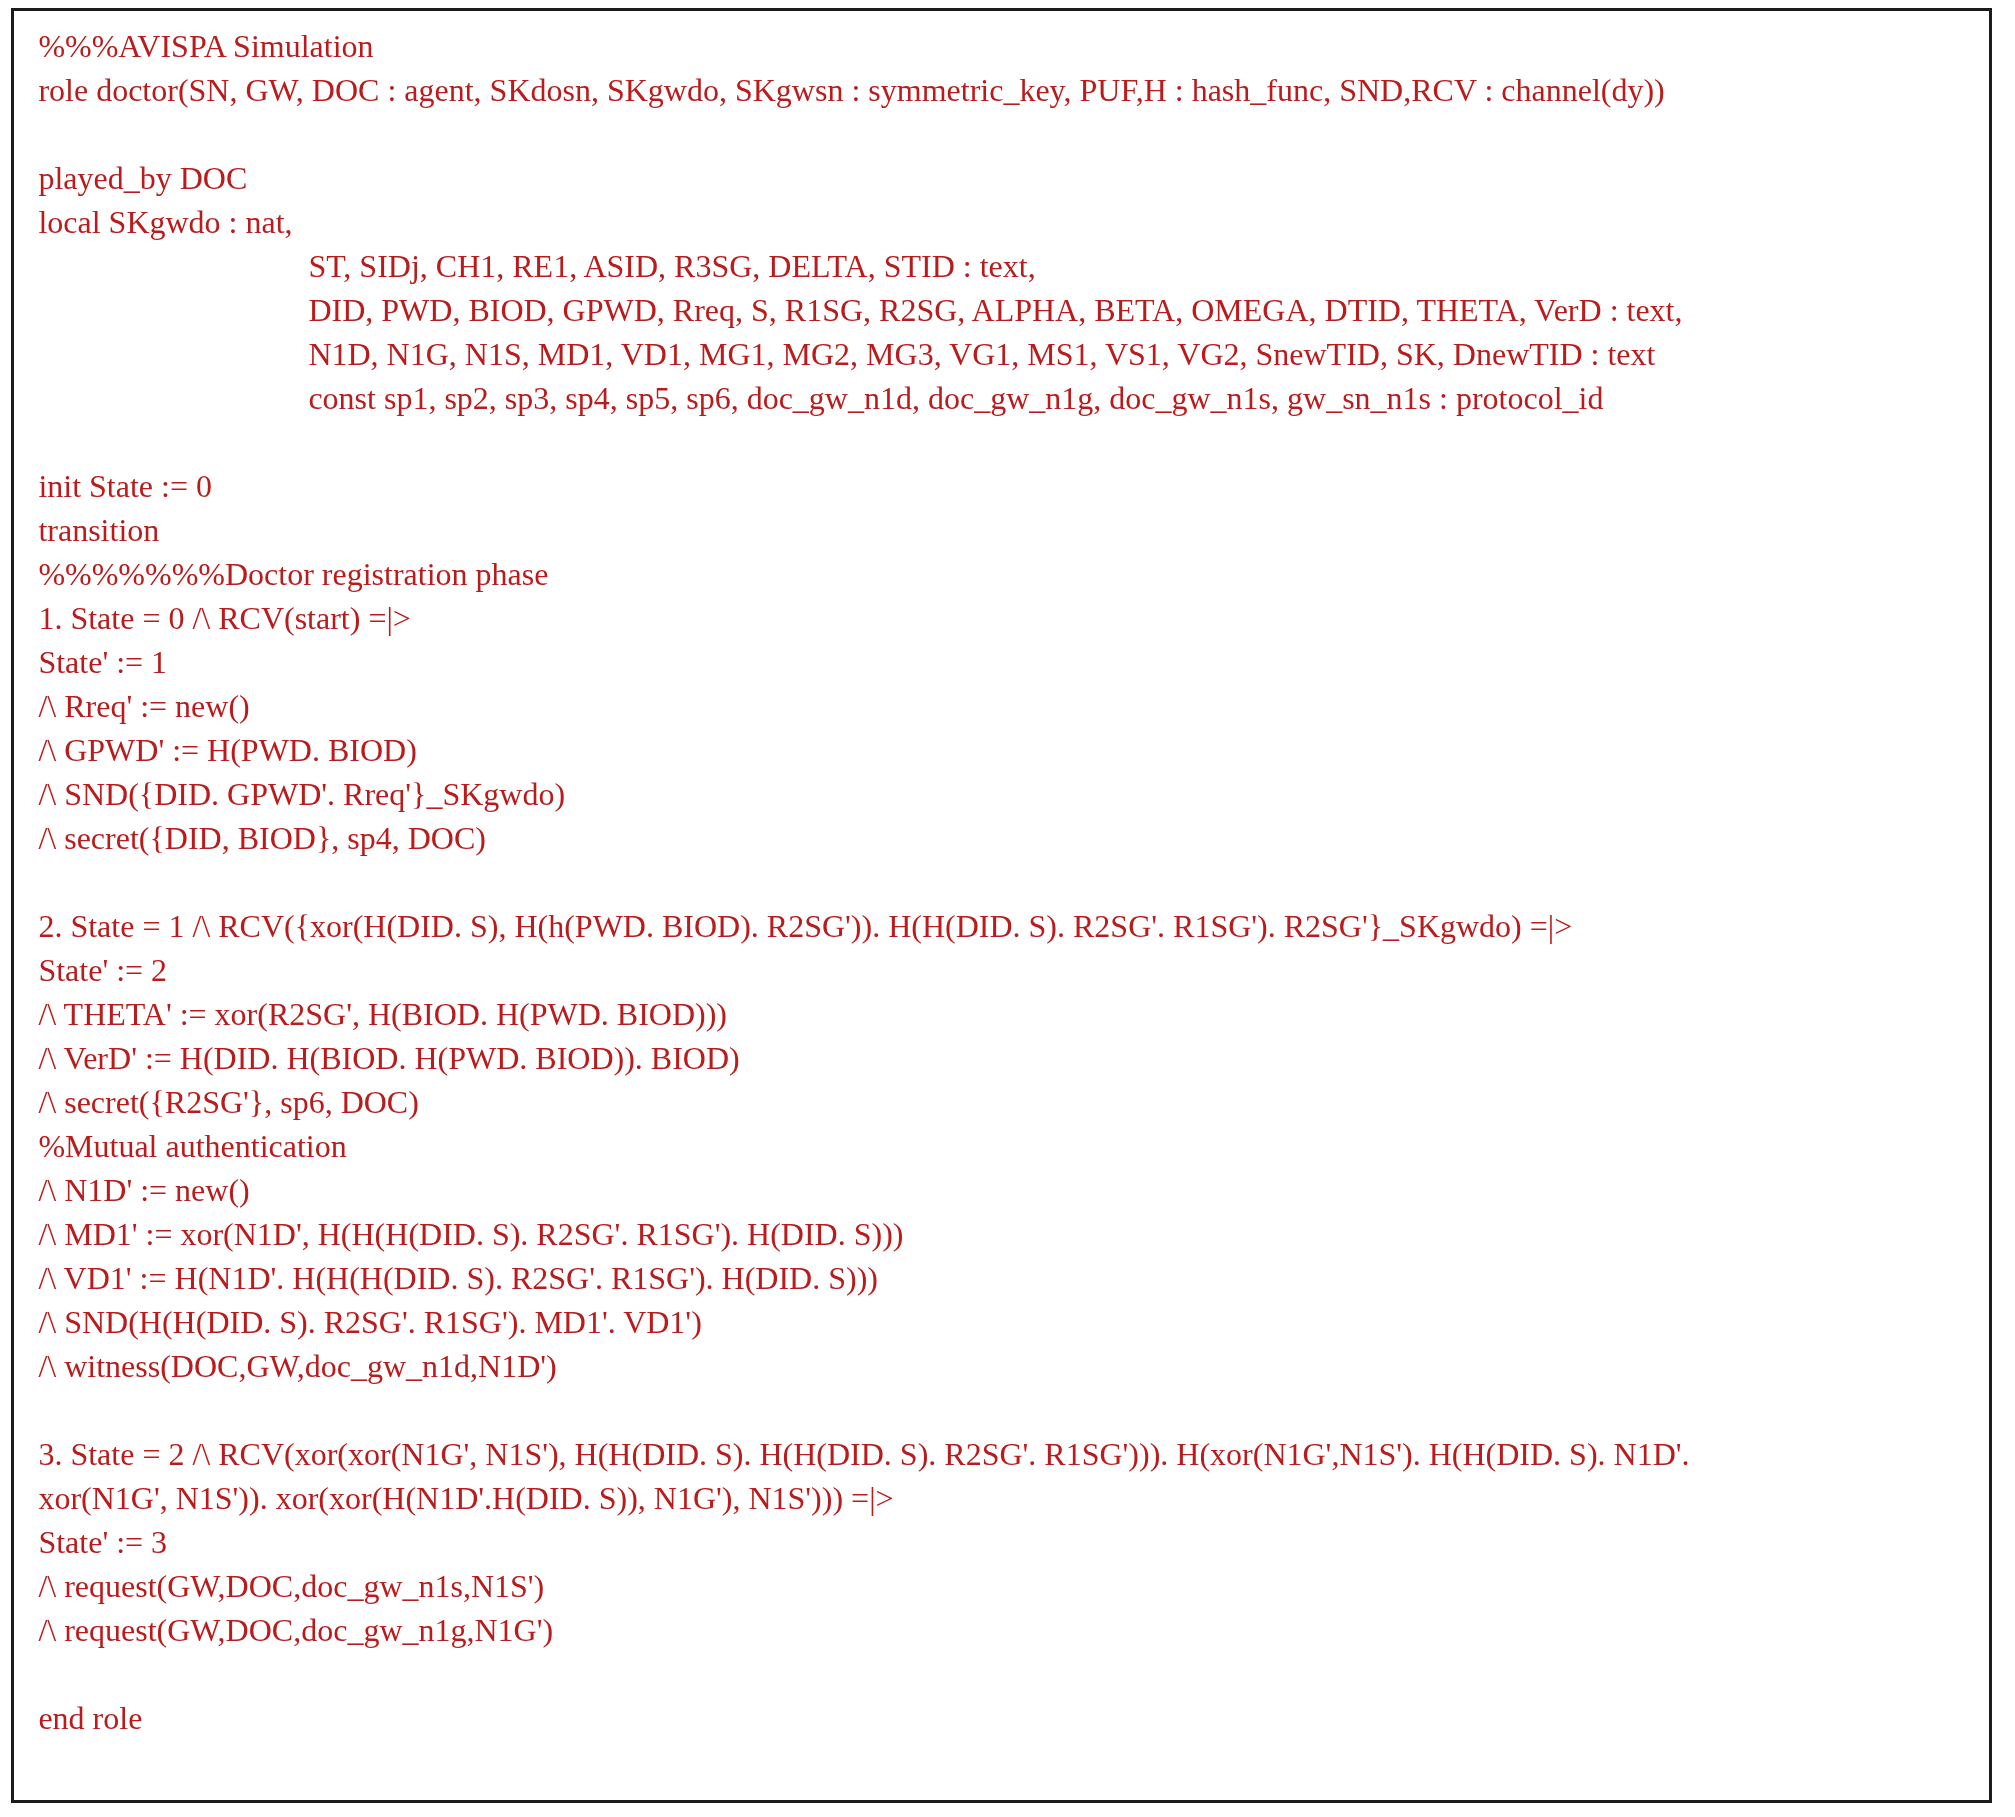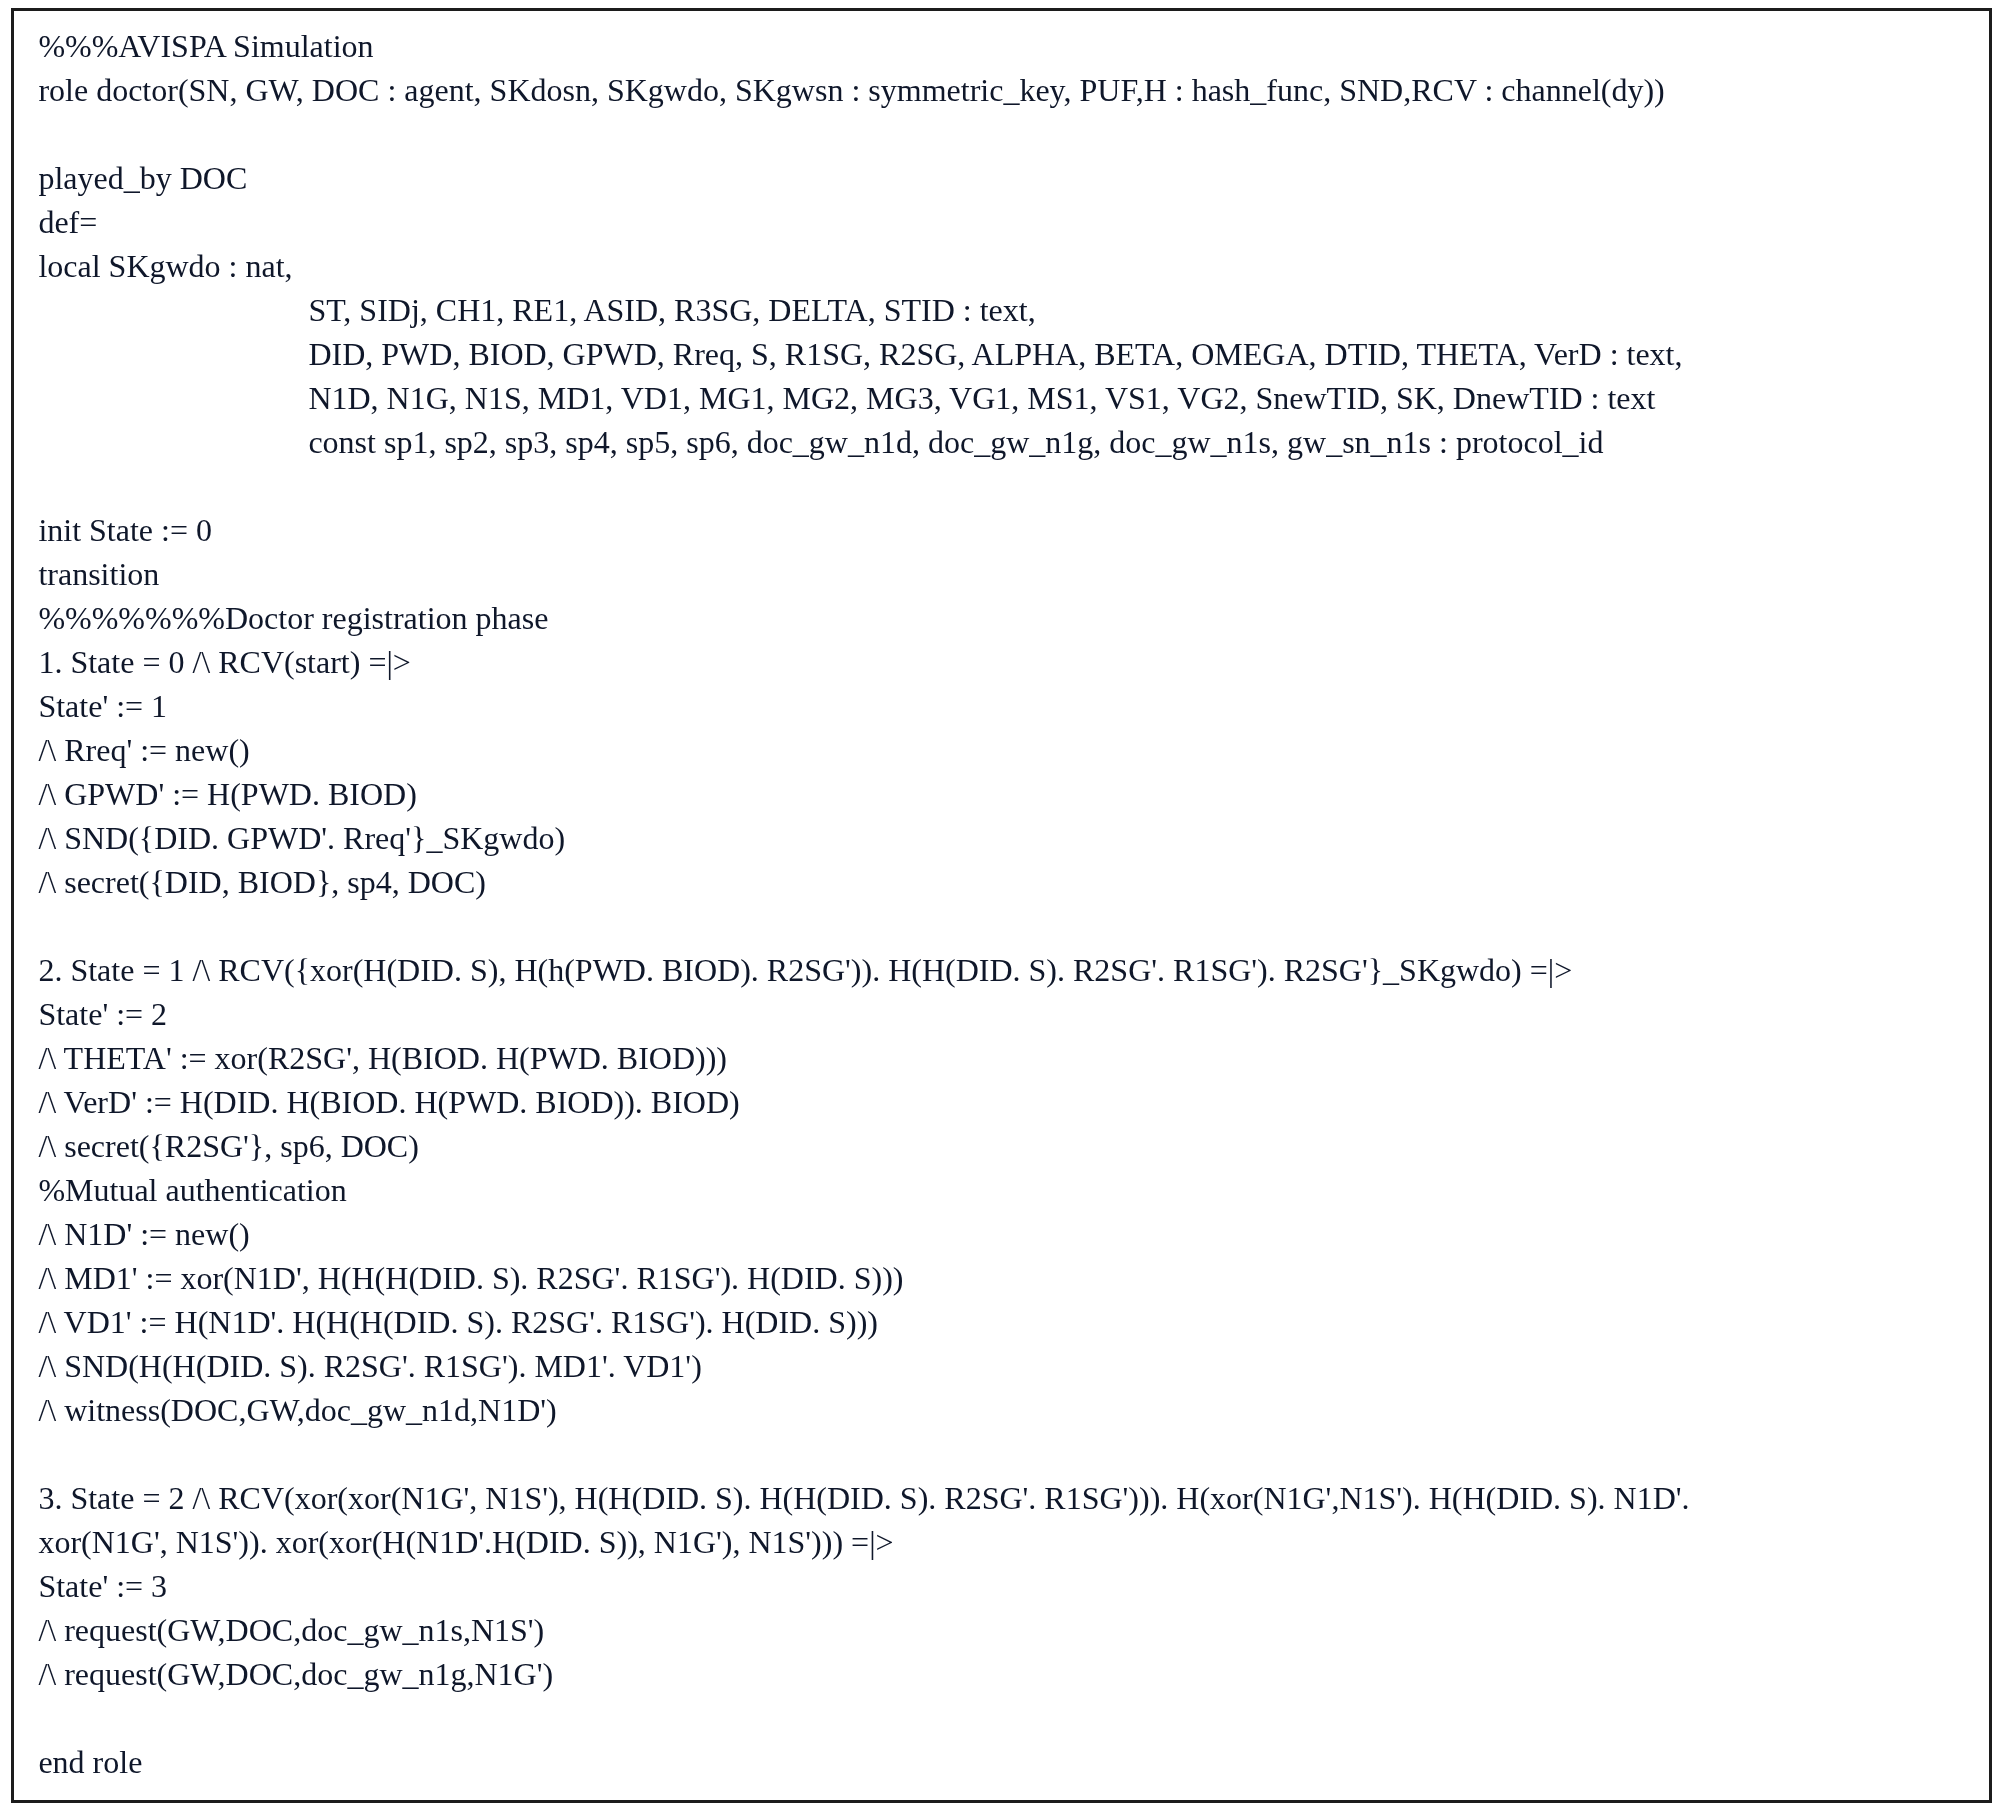--- a/index.html
+++ b/index.html
@@ -27,40 +27,39 @@
   .code {
     position: absolute;
     left: 24px;
     top: 12.7px;
     right: 6.3px;
   }
   .line {
     height: 44px;
     line-height: 44px;
     font-size: 32px;
-    color: #0f172a;
+    color: #b91c1c;
     white-space: pre;
     font-weight: 400;
     letter-spacing: 0px;
   }
   .line.indent {
     padding-left: 270px;
     font-family: Liberation Serif, serif;
   }
 </style>
 </head>
 <body>
 
 <div class="frame">
   <div class="code">
       <div class="line">%%%AVISPA Simulation</div>
       <div class="line">role doctor(SN, GW, DOC : agent, SKdosn, SKgwdo, SKgwsn : symmetric_key, PUF,H : hash_func, SND,RCV : channel(dy))</div>
       <div class="line"></div>
       <div class="line">played_by DOC</div>
-      <div class="line">def=</div>
       <div class="line">local SKgwdo : nat,</div>
       <div class="line indent">ST, SIDj, CH1, RE1, ASID, R3SG, DELTA, STID : text,</div>
       <div class="line indent">DID, PWD, BIOD, GPWD, Rreq, S, R1SG, R2SG, ALPHA, BETA, OMEGA, DTID, THETA, VerD : text,</div>
       <div class="line indent">N1D, N1G, N1S, MD1, VD1, MG1, MG2, MG3, VG1, MS1, VS1, VG2, SnewTID, SK, DnewTID : text</div>
       <div class="line indent">const sp1, sp2, sp3, sp4, sp5, sp6, doc_gw_n1d, doc_gw_n1g, doc_gw_n1s, gw_sn_n1s : protocol_id</div>
       <div class="line"></div>
       <div class="line">init State := 0</div>
       <div class="line">transition</div>
       <div class="line">%%%%%%%Doctor registration phase</div>
       <div class="line">1. State = 0 /\ RCV(start) =|&gt;</div>

